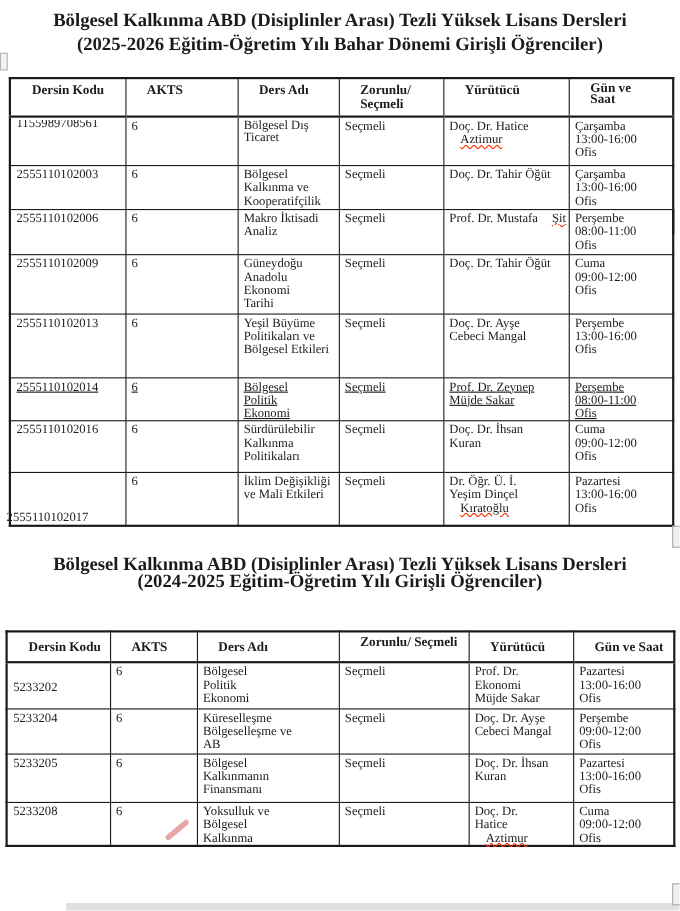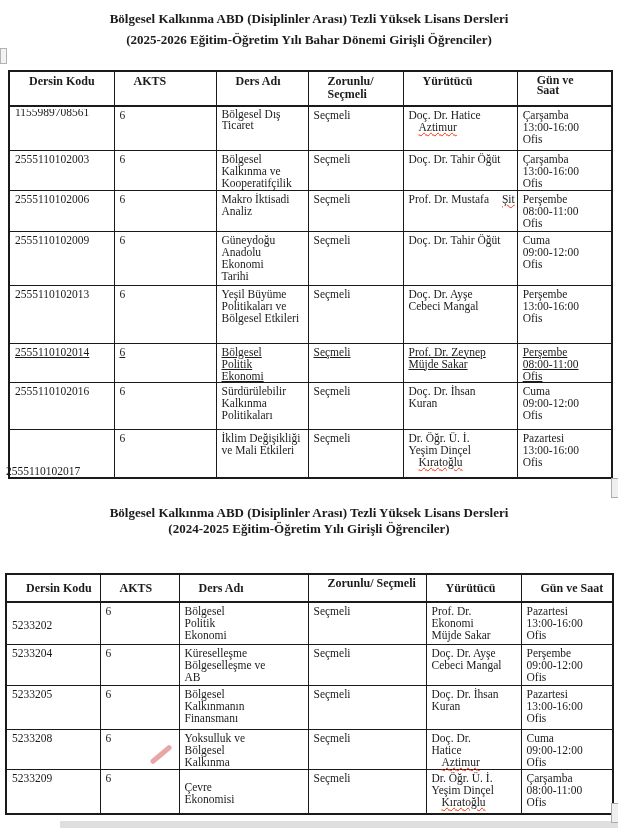--- a/index.html
+++ b/index.html
@@ -2,21 +2,21 @@
 <html><head>
 <meta charset="utf-8">
 <style>
   html,body { margin:0; padding:0; background:#ffffff; }
   .page {
     position:relative; width:618px; height:828px; background:#ffffff;
     font-family:"Liberation Serif", serif; color:var(--ink,#1b1b1b); overflow:hidden;
   }
   .title {
     position:absolute; left:0; width:618px; text-align:center;
-    font-weight:bold; font-size:13px;
+    font-weight:bold; font-size:17px;
   }
   #title1 { top:8px; line-height:21px; }
   #title2 { top:505px; line-height:16px; }
 
   table.doc {
     position:absolute; border-collapse:collapse; table-layout:fixed;
     border:2px solid var(--line,#1a1a1a);
   }
   table.doc th, table.doc td {
     border:1px solid var(--line,#1a1a1a);
@@ -430,45 +430,20 @@
             <div class="ct">Doç. Dr.
 Hatice
 <span class="sp">Aztimur</span></div>
           </td>
           <td>
             <div class="ct">Cuma
 09:00-12:00
 Ofis</div>
           </td>
         </tr>
-        <tr style="height: 45px;">
-          <td>
-            <div class="ct">5233209</div>
-          </td>
-          <td>
-            <div class="ct">6</div>
-          </td>
-          <td>
-            <div class="ct">Çevre
-Ekonomisi</div>
-          </td>
-          <td>
-            <div class="ct">Seçmeli</div>
-          </td>
-          <td>
-            <div class="ct">Dr. Öğr. Ü. İ.
-Yeşim Dinçel
-<span class="sp">Kıratoğlu</span></div>
-          </td>
-          <td>
-            <div class="ct">Çarşamba
-08:00-11:00
-Ofis</div>
-          </td>
-        </tr>
       </tbody>
     </table>
 
   <div class="artifact" id="art-box-top-left"></div>
   <div class="artifact" id="art-tick-right"></div>
   <div class="artifact" id="art-box-right-mid"></div>
   <div class="artifact" id="art-pink-mark"></div>
   <div class="artifact" id="art-bottom-band"></div>
   <div class="artifact" id="art-box-bot-right"></div>
 </div>

